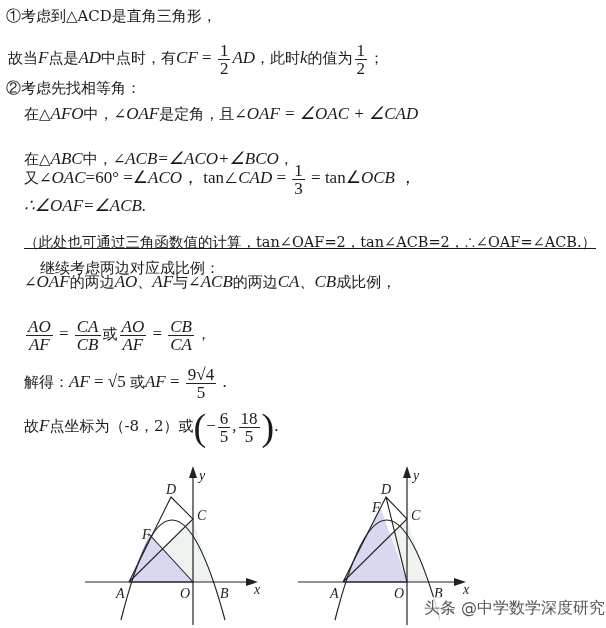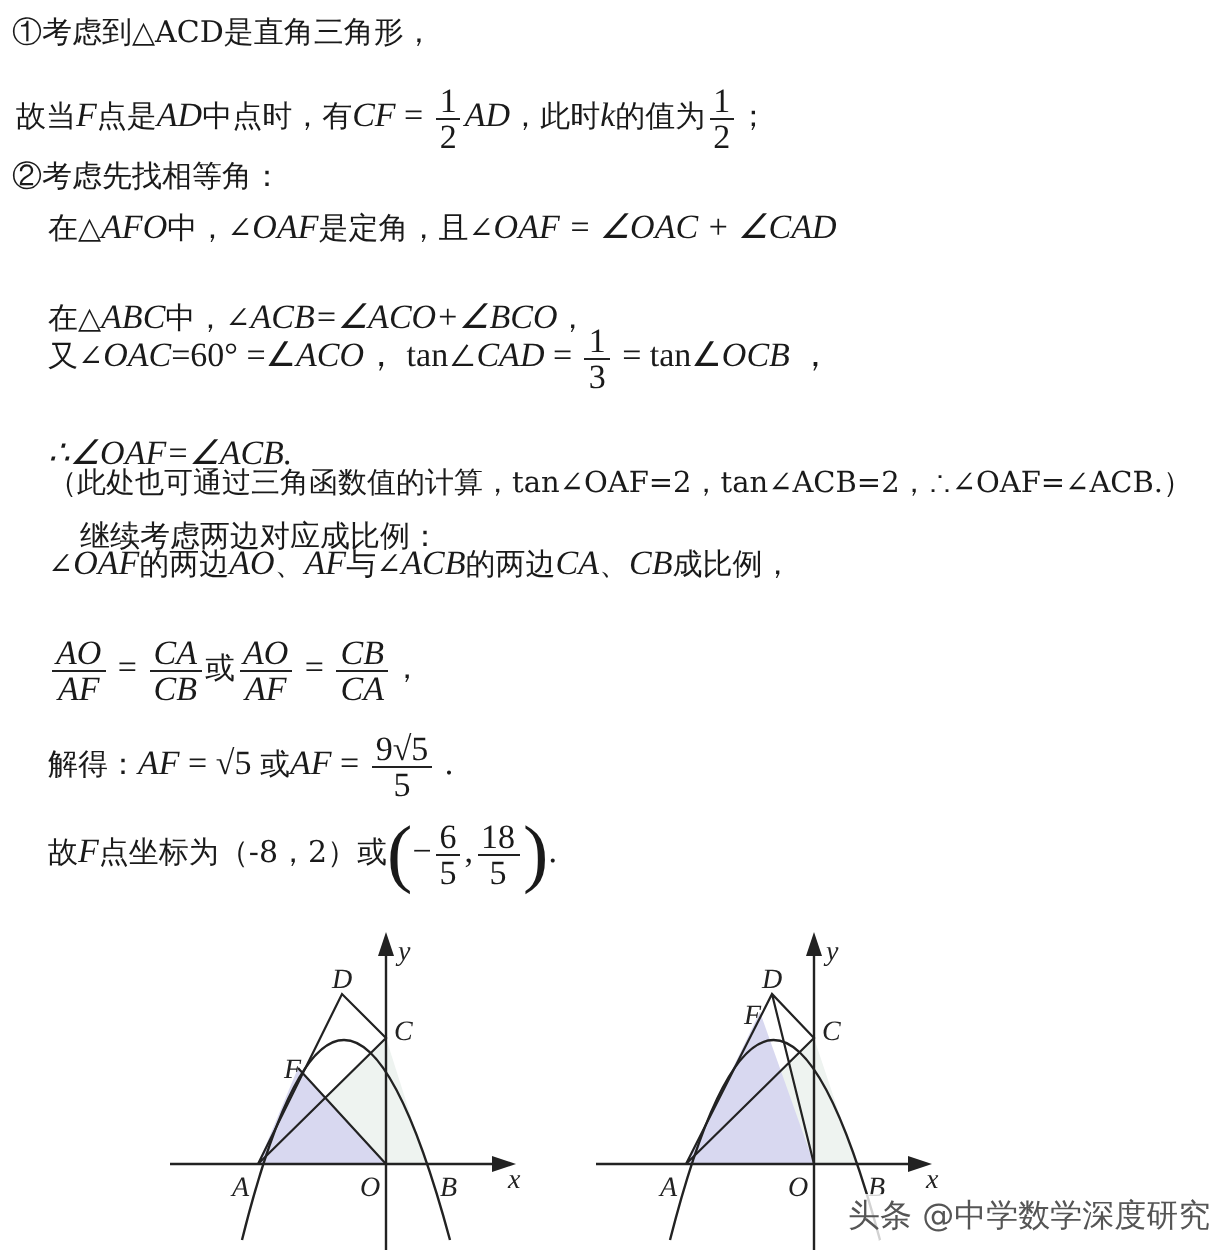--- a/index.html
+++ b/index.html
@@ -43,23 +43,23 @@
   <span>在△</span><span class="i">ABC</span><span>中，∠</span><span class="i">ACB=∠ACO+∠BCO</span><span>，</span>
 </div>
 
 <div class="line" style="left:24px; top:158px; line-height:40px;">
   <span>又∠</span><span class="i">OAC</span><span class="r">=60°  =∠</span><span class="i">ACO</span><span class="r">，  tan∠</span><span class="i">CAD</span><span class="r"> = </span><span class="frac">
       <span class="num">1</span>
       <span class="den">3</span>
     </span><span class="r"> = tan∠</span><span class="i">OCB</span><span class="r"> ，</span>
 </div>
 
-<div class="line i" style="left:24px; top:217px;font-style:italic;">∴∠OAF=∠ACB.</div>
+<div class="line i" style="left:24px; top:196px;font-style:italic;">∴∠OAF=∠ACB.</div>
 
-<div class="line" style="left:24px; top:232px; font-size:14.5px;">（此处也可通过三角函数值的计算，tan∠OAF=2，tan∠ACB=2，∴∠OAF=∠ACB.）</div>
+<div class="line" style="left:24px; top:232px; font-size:14.5px;text-decoration:underline;">（此处也可通过三角函数值的计算，tan∠OAF=2，tan∠ACB=2，∴∠OAF=∠ACB.）</div>
 
 <div class="line" style="left:24px; top:258px;margin-left:16px;">继续考虑两边对应成比例：</div>
 
 <div class="line" style="left:24px; top:272px;">
   <span>∠</span><span class="i">OAF</span><span>的两边</span><span class="i">AO</span><span>、</span><span class="i">AF</span><span>与∠</span><span class="i">ACB</span><span>的两边</span><span class="i">CA</span><span>、</span><span class="i">CB</span><span>成比例，</span>
 </div>
 
 <div class="line" style="left:24px; top:313px; line-height:42px;">
   <span class="frac i">
       <span class="num">AO</span>
@@ -71,21 +71,21 @@
       <span class="num">AO</span>
       <span class="den">AF</span>
     </span><span class="r"> = </span><span class="frac i">
       <span class="num">CB</span>
       <span class="den">CA</span>
     </span><span>，</span>
 </div>
 
 <div class="line" style="left:24px; top:362px; line-height:40px;">
   <span>解得：</span><span class="i">AF</span><span class="r"> = √5 </span><span>或</span><span class="i">AF</span><span class="r"> = </span><span class="frac">
-      <span class="num">9√5</span>
+      <span class="num">9√4</span>
       <span class="den">5</span>
     </span><span class="r"> .</span>
 </div>
 
 <div class="line" style="left:24px; top:405px; line-height:42px;">
   <span>故</span><span class="i">F</span><span>点坐标为（-8，2）或</span><span class="paren">(</span><span class="r">−</span><span class="frac">
       <span class="num">6</span>
       <span class="den">5</span>
     </span><span class="r">,</span><span class="frac">
       <span class="num">18</span>

